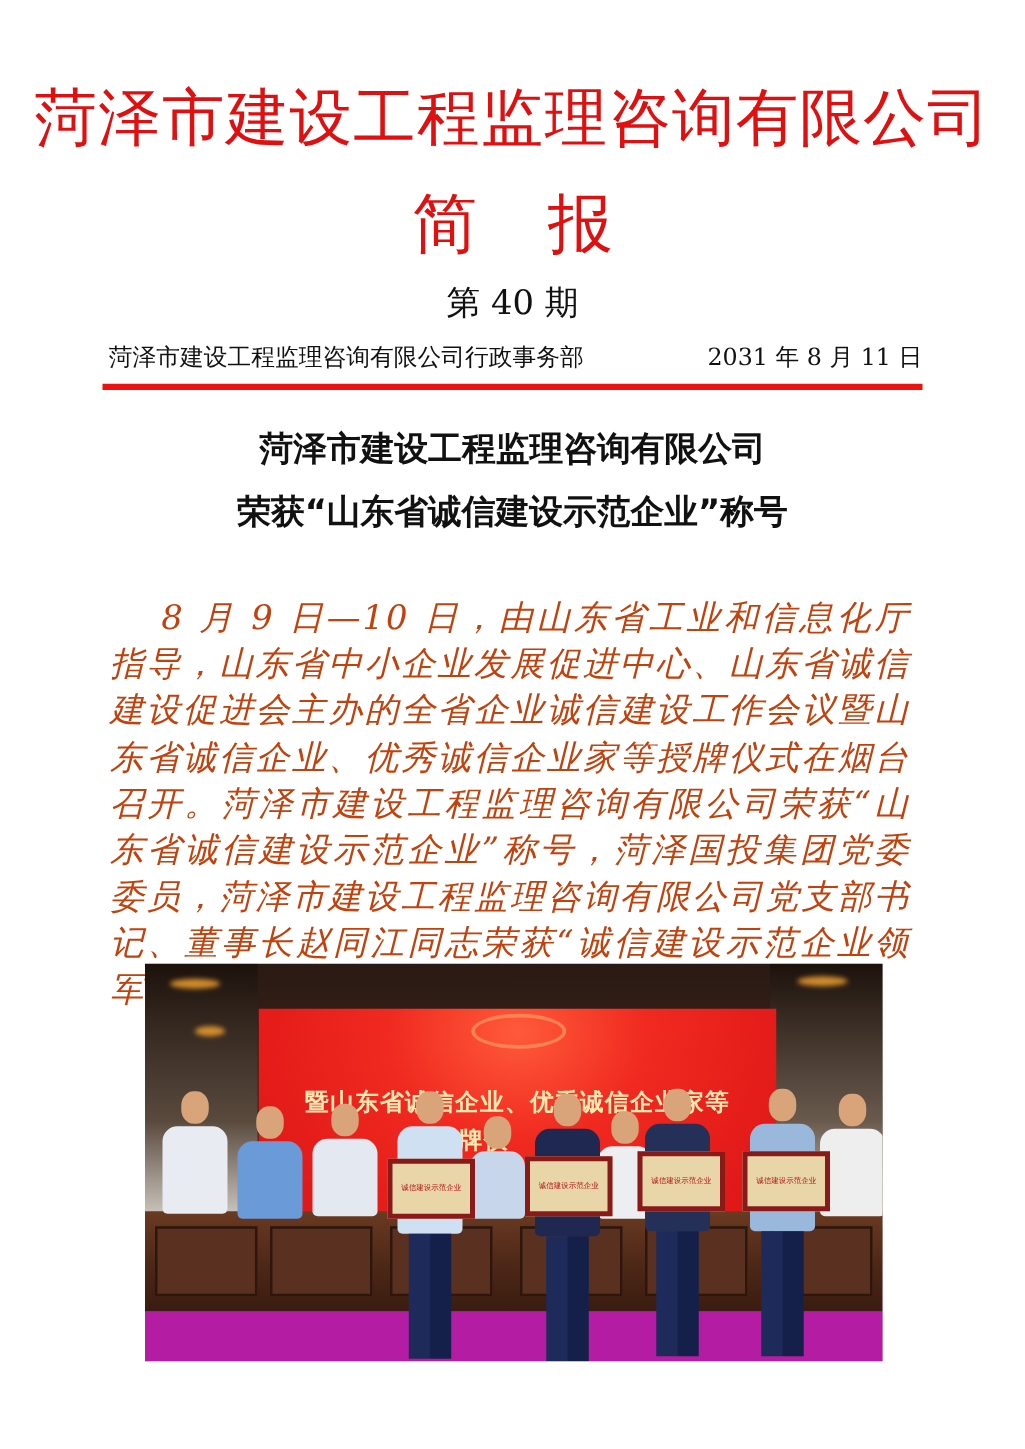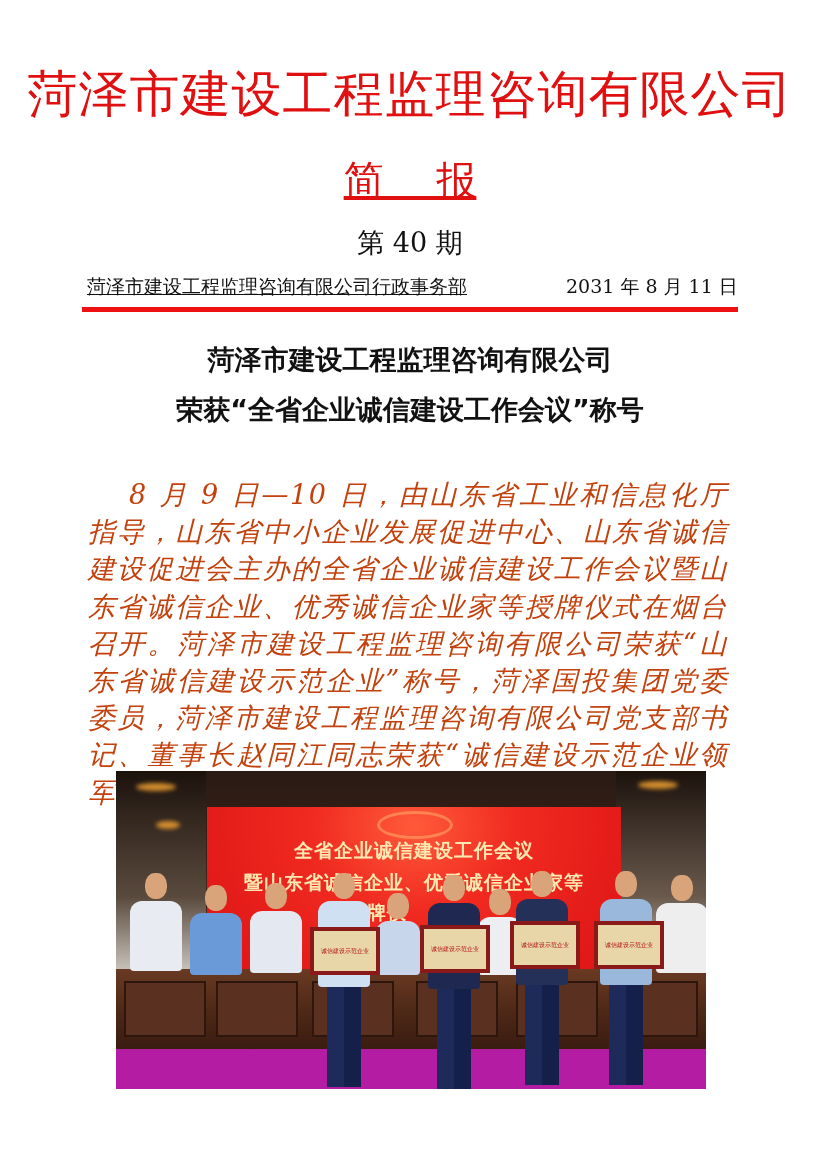--- a/index.html
+++ b/index.html
@@ -1,23 +1,23 @@
 <!DOCTYPE html>
 <html><head>
 <meta charset="utf-8">
 <style>
   html, body { margin: 0; padding: 0; background: #ffffff; }
   body { width: 820px; height: 1159px; position: relative; overflow: hidden;
          font-family: "DejaVu Serif", "Liberation Serif", serif; color: #111; }
   .abs { position: absolute; }
   .masthead { left: 0; width: 820px; text-align: center; color: #e01010; }
   .mh-title { top: 62px; font-size: 50px; letter-spacing: 1px; line-height: 64px; }
-  .mh-sub { top: 148px; font-size: 40px; line-height: 64px; word-spacing: 40px; text-decoration: underline; }
+  .mh-sub { top: 148px; font-size: 52px; line-height: 64px; word-spacing: 40px; }
   .issue { top: 225px; left: 0; width: 820px; text-align: center; font-size: 27px; color: #111; line-height: 36px; }
-  .dept { top: 272px; left: 87px; font-size: 19px; line-height: 28px; color: #111; text-decoration: underline; }
+  .dept { top: 272px; left: 87px; font-size: 19px; line-height: 28px; color: #111; }
   .date { top: 272px; left: 566px; font-size: 19px; line-height: 28px; color: #111; }
   .redline { top: 307px; left: 82px; width: 656px; height: 5px; background: #ee1111; }
   .headline { left: 0; width: 820px; text-align: center; font-family: "DejaVu Sans", "Liberation Sans", sans-serif;
               font-weight: bold; font-size: 27px; line-height: 40px; color: #111; }
   .hl1 { top: 340px; }
   .hl2 { top: 390px; }
   .body-text { top: 476px; left: 88px; width: 640px; font-size: 27px; line-height: 37.2px; color: #c2410c;
                letter-spacing: 1.6px; text-align: justify; font-style: italic; }
   .body-text .indent { display: inline-block; width: 41px; }
   .photo { top: 771px; left: 116px; width: 590px; height: 318px; overflow: hidden;
@@ -46,34 +46,33 @@
 <body>
 
 <div class="abs masthead mh-title">菏泽市建设工程监理咨询有限公司</div>
 <div class="abs masthead mh-sub">简 报</div>
 <div class="abs issue">第 40 期</div>
 <div class="abs dept">菏泽市建设工程监理咨询有限公司行政事务部</div>
 <div class="abs date">2031 年 8 月 11 日</div>
 <div class="abs redline"></div>
 
 <div class="abs headline hl1">菏泽市建设工程监理咨询有限公司</div>
-<div class="abs headline hl2">荣获“全省企业诚信建设工作会议”称号</div>
+<div class="abs headline hl2">荣获“山东省诚信建设示范企业”称号</div>
 
 <div class="abs body-text"><span class="indent"></span><span>8 月 9 日—10 日，由山东省工业和信息化厅指导，山东省中小企业发展促进中心、山东省诚信建设促进会主办的全省企业诚信建设工作会议暨山东省诚信企业、优秀诚信企业家等授牌仪式在烟台召开。菏泽市建设工程监理咨询有限公司荣获“山东省诚信建设示范企业”称号，菏泽国投集团党委委员，菏泽市建设工程监理咨询有限公司党支部书记、董事长赵同江同志荣获“诚信建设示范企业领军人物”称号。</span></div>
 
 <div class="abs photo">
   <div class="abs wall-l"></div>
   <div class="abs wall-r"></div>
   <div class="abs lamp" style="left:20px;top:12px;"></div>
   <div class="abs lamp" style="left:40px;top:50px;width:24px;"></div>
   <div class="abs lamp" style="right:28px;top:10px;"></div>
 
   <div class="abs banner">
     <div class="abs emblem"></div>
-    <div class="abs banner-line bl1">全省企业诚信建设工作会议</div>
     <div class="abs banner-line bl2">暨山东省诚信企业、优秀诚信企业家等</div>
     <div class="abs banner-line bl3">授牌仪</div>
   </div>
 
   <div class="abs stage"></div>
   <div class="abs panel" style="left:8px;"></div>
   <div class="abs panel" style="left:100px;"></div>
   <div class="abs panel" style="left:196px;"></div>
   <div class="abs panel" style="left:300px;"></div>
   <div class="abs panel" style="left:400px;"></div>

